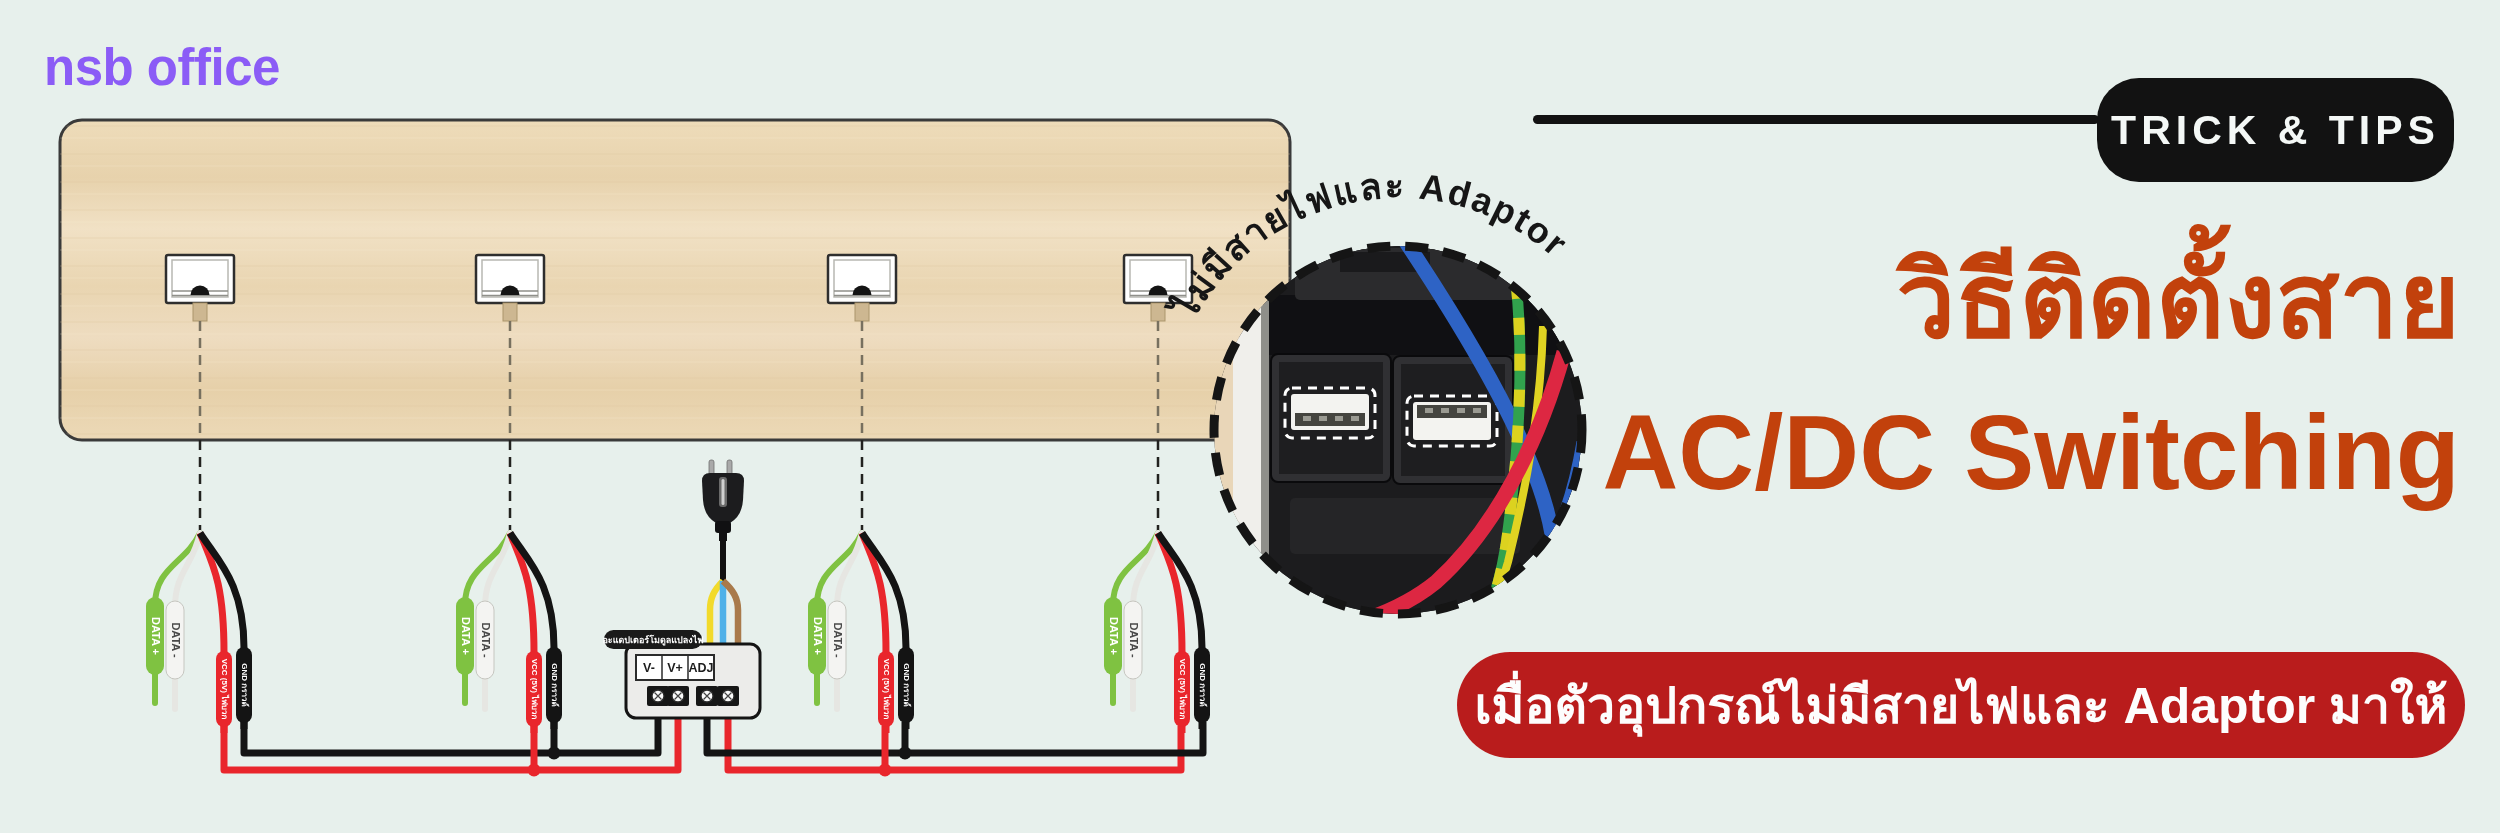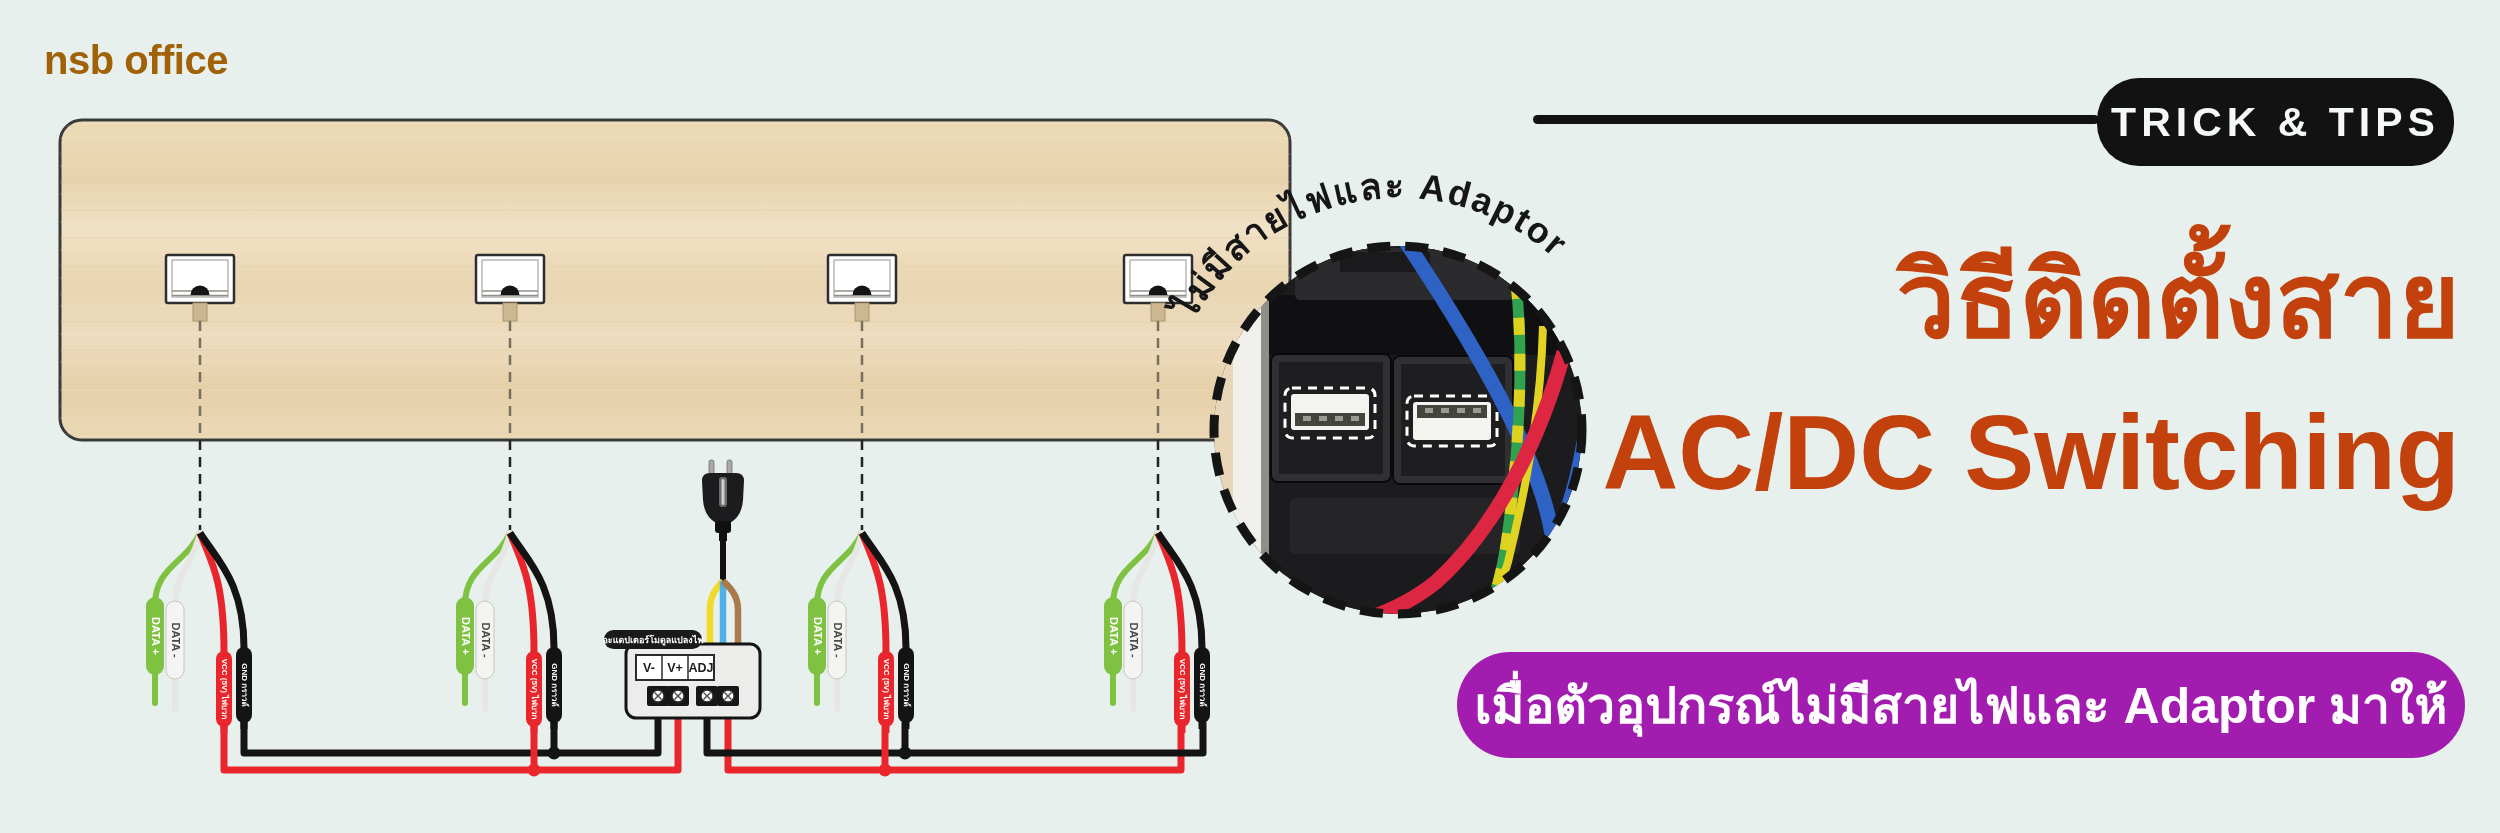--- a/index.html
+++ b/index.html
@@ -5,40 +5,40 @@
   html,body{margin:0;padding:0;background:#cfd8d4;}
   .canvas{
     position:relative;width:2500px;height:833px;overflow:hidden;
     background:#e7f0ec;
     font-family:"Liberation Sans","DejaVu Sans",sans-serif;
   }
   svg{display:block;}
   #diagram{position:absolute;left:0;top:0;}
   .logo{
     position:absolute;left:44px;top:38px;
-    font-size:40px;font-weight:800;color:#a16207;letter-spacing:-0.5px;
+    font-size:51px;font-weight:800;color:#8b5cf6;letter-spacing:-0.5px;
   }
   .tag-line{
     position:absolute;left:1533px;top:115px;width:566px;height:9px;
     background:#121212;border-radius:5px;
   }
   .tag-pill{
-    position:absolute;left:2097px;top:78px;width:357px;height:88px;
+    position:absolute;left:2097px;top:78px;width:357px;height:104px;
     background:#121212;border-radius:42px;
     display:flex;align-items:center;justify-content:center;
     color:#f4f8f6;font-size:41px;font-weight:600;letter-spacing:5px;
   }
   .title{
     position:absolute;right:40px;top:225px;text-align:right;
     color:#c2410c;font-weight:700;font-size:105px;line-height:152px;
     white-space:nowrap;
   }
   .banner{
     position:absolute;left:1457px;top:652px;width:1008px;height:106px;
-    background:#a21caf;border-radius:53px;
+    background:#b91c1c;border-radius:53px;
     display:flex;align-items:center;justify-content:center;
     color:#fdfdfd;font-size:50px;font-weight:600;white-space:nowrap;
   }
 </style>
 </head>
 <body>
 
 <div class="canvas">
 
 <svg id="diagram" width="2500" height="833" viewBox="0 0 2500 833">

